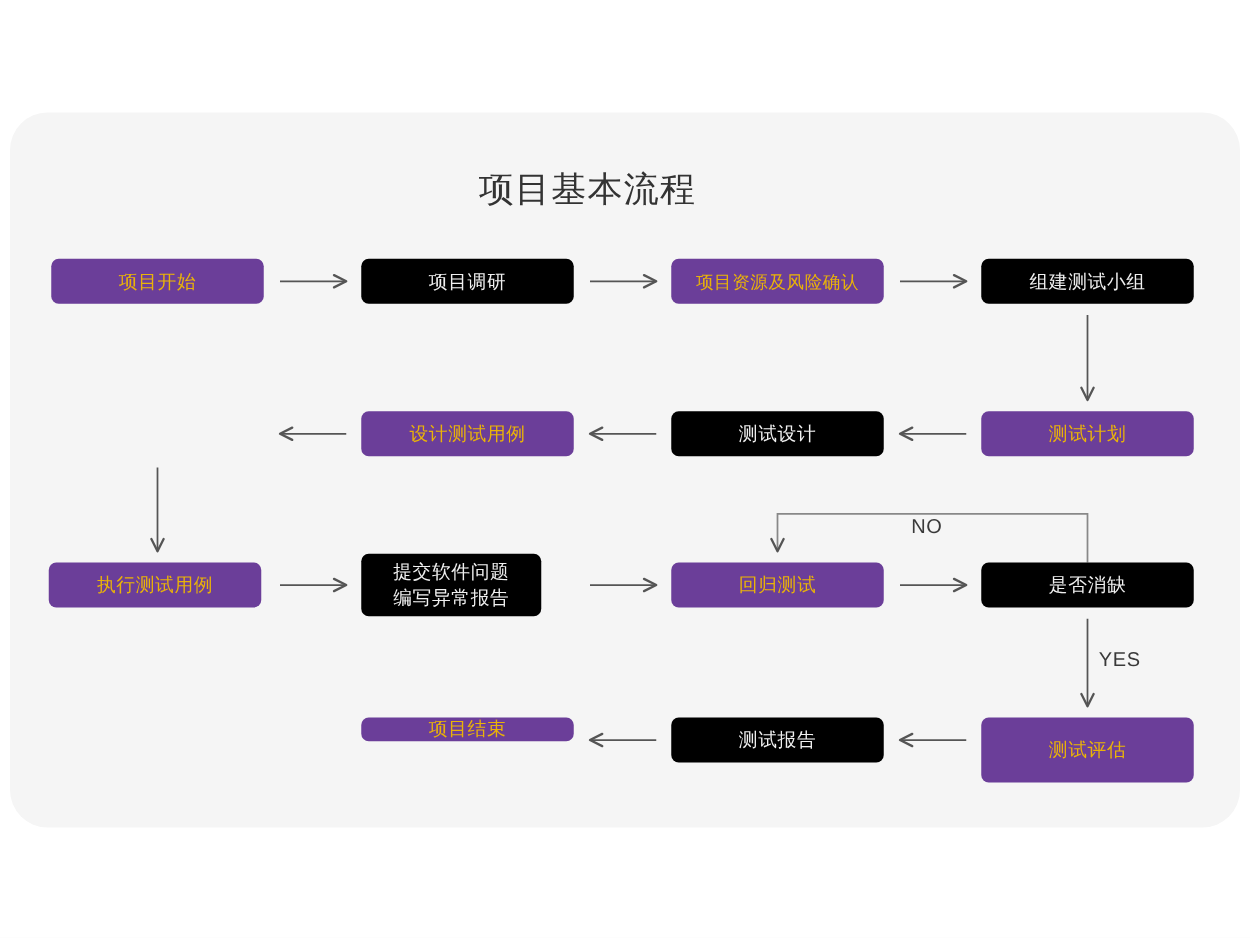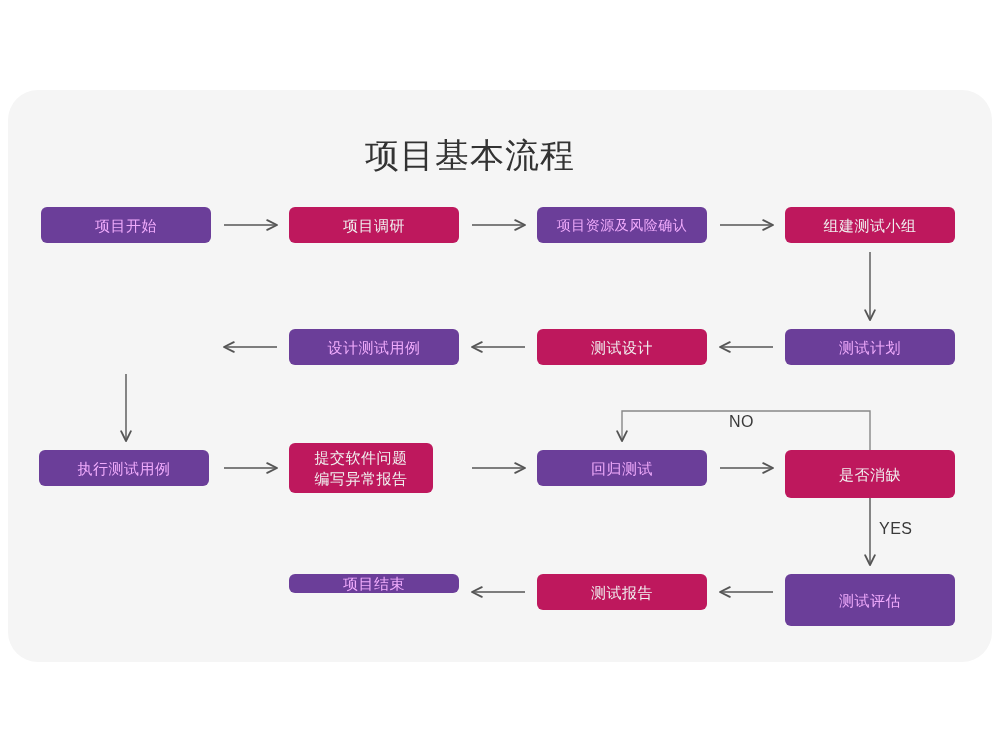--- a/index.html
+++ b/index.html
@@ -26,44 +26,44 @@
     height: 572px;
     background: #f5f5f5;
     border-radius: 30px;
   }
   .title {
     position: absolute;
     left: 0;
     top: 133px;
     width: 940px;
     text-align: center;
-    font-size: 34px;
+    font-size: 28px;
     color: #333333;
     letter-spacing: 1px;
     font-weight: 400;
   }
   .node {
     position: absolute;
     display: flex;
     align-items: center;
     justify-content: center;
     border-radius: 6px;
     font-size: 15px;
     line-height: 21px;
     text-align: center;
     box-sizing: border-box;
     white-space: pre-line;
     letter-spacing: 0.5px;
   }
   .node.purple {
     background: #6B3E99;
-    color: #f0abfc;
+    color: #eab308;
   }
   .node.gray {
-    background: #be185d;
+    background: #000000;
     color: #f0f0f0;
   }
   svg.edges {
     position: absolute;
     left: 0;
     top: 0;
     width: 1000px;
     height: 750px;
     pointer-events: none;
   }
@@ -120,21 +120,21 @@
   <div class="node gray" style="left:785px;top:207px;width:170px;height:36px;">组建测试小组</div>
 
   <div class="node purple" style="left:289px;top:329px;width:170px;height:36px;">设计测试用例</div>
   <div class="node gray" style="left:537px;top:329px;width:170px;height:36px;">测试设计</div>
   <div class="node purple" style="left:785px;top:329px;width:170px;height:36px;">测试计划</div>
 
   <div class="node purple" style="left:39px;top:450px;width:170px;height:36px;">执行测试用例</div>
   <div class="node gray" style="left:289px;top:443px;width:144px;height:50px;">提交软件问题
 编写异常报告</div>
   <div class="node purple" style="left:537px;top:450px;width:170px;height:36px;">回归测试</div>
-  <div class="node gray" style="left:785px;top:450px;width:170px;height:48px;">是否消缺</div>
+  <div class="node gray" style="left:785px;top:450px;width:170px;height:36px;">是否消缺</div>
 
   <div class="node purple" style="left:289px;top:574px;width:170px;height:19px;">项目结束</div>
   <div class="node gray" style="left:537px;top:574px;width:170px;height:36px;">测试报告</div>
   <div class="node purple" style="left:785px;top:574px;width:170px;height:52px;">测试评估</div>
 
   <div class="edge-label" style="left:729px;top:413px;">NO</div>
   <div class="edge-label" style="left:879px;top:520px;">YES</div>
 
 </div>
 

